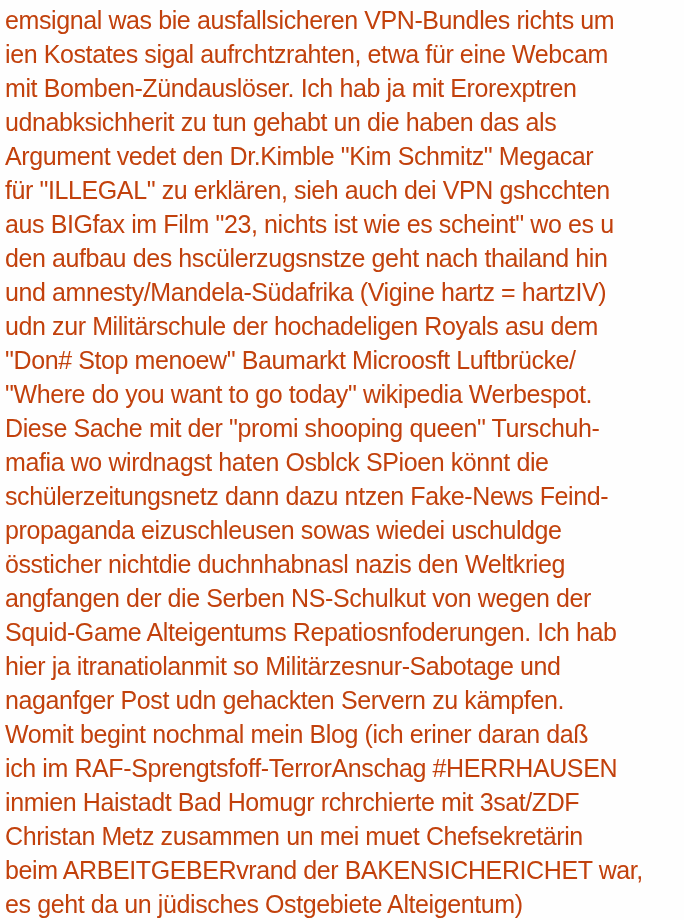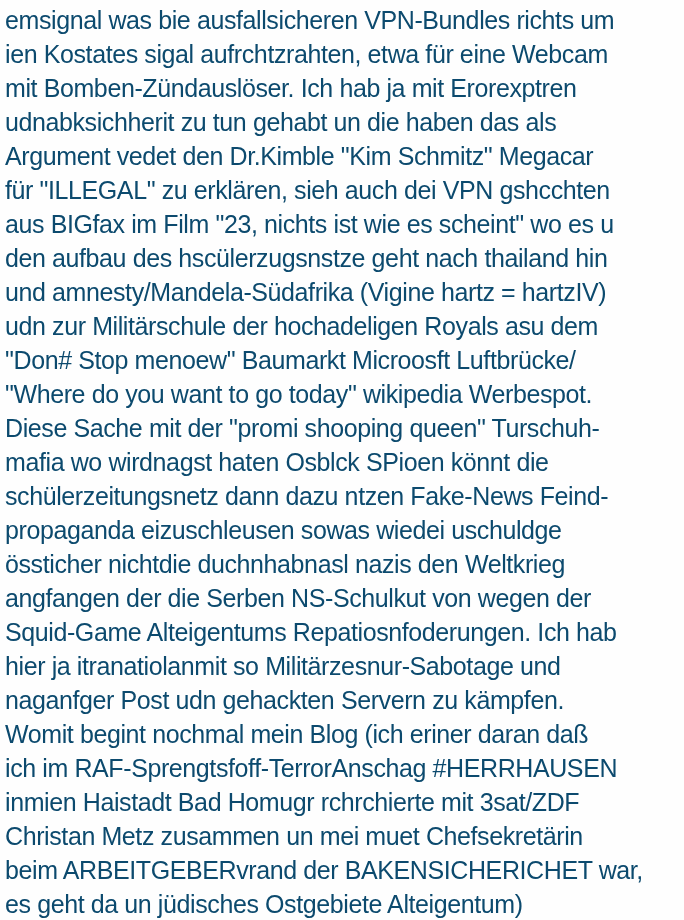--- a/index.html
+++ b/index.html
@@ -15,21 +15,21 @@
     height: 920px;
     box-sizing: border-box;
     background: #fefefe;
     overflow: hidden;
   }
   .text-block {
     font-family: "Liberation Sans", sans-serif;
     font-size: 25px;
     line-height: 34px;
     letter-spacing: -0.4px;
-    color: #0c4a6e;
+    color: #c2410c;
     white-space: pre;
     padding: 3px 0 0 5px;
     overflow: hidden;
   }
 </style>
 </head>
 <body>
 
 <div class="page">
   <div class="text-block">emsignal was bie ausfallsicheren VPN-Bundles richts um

